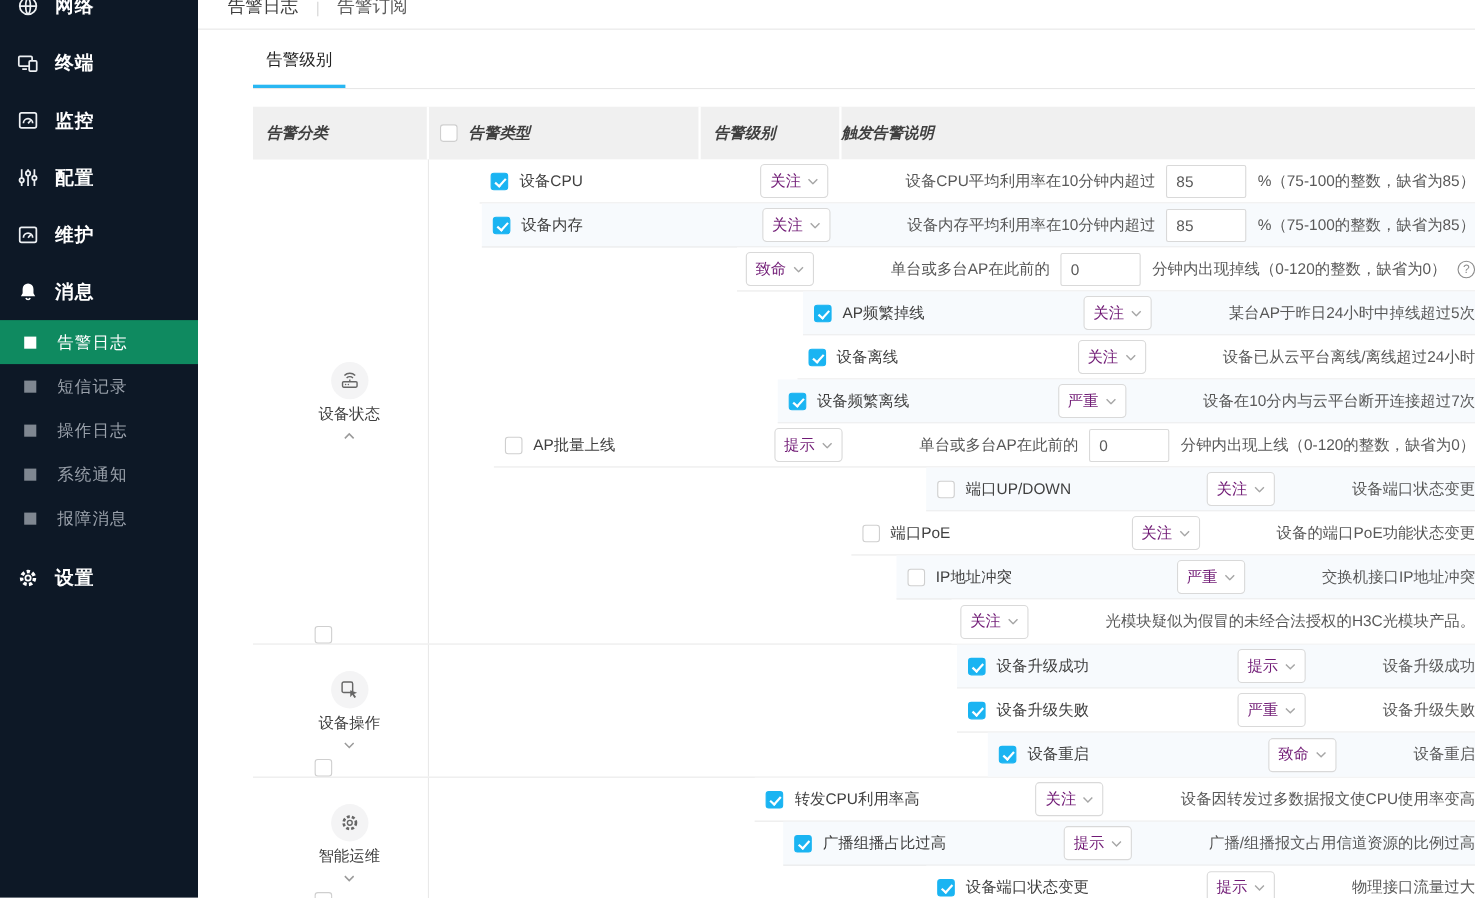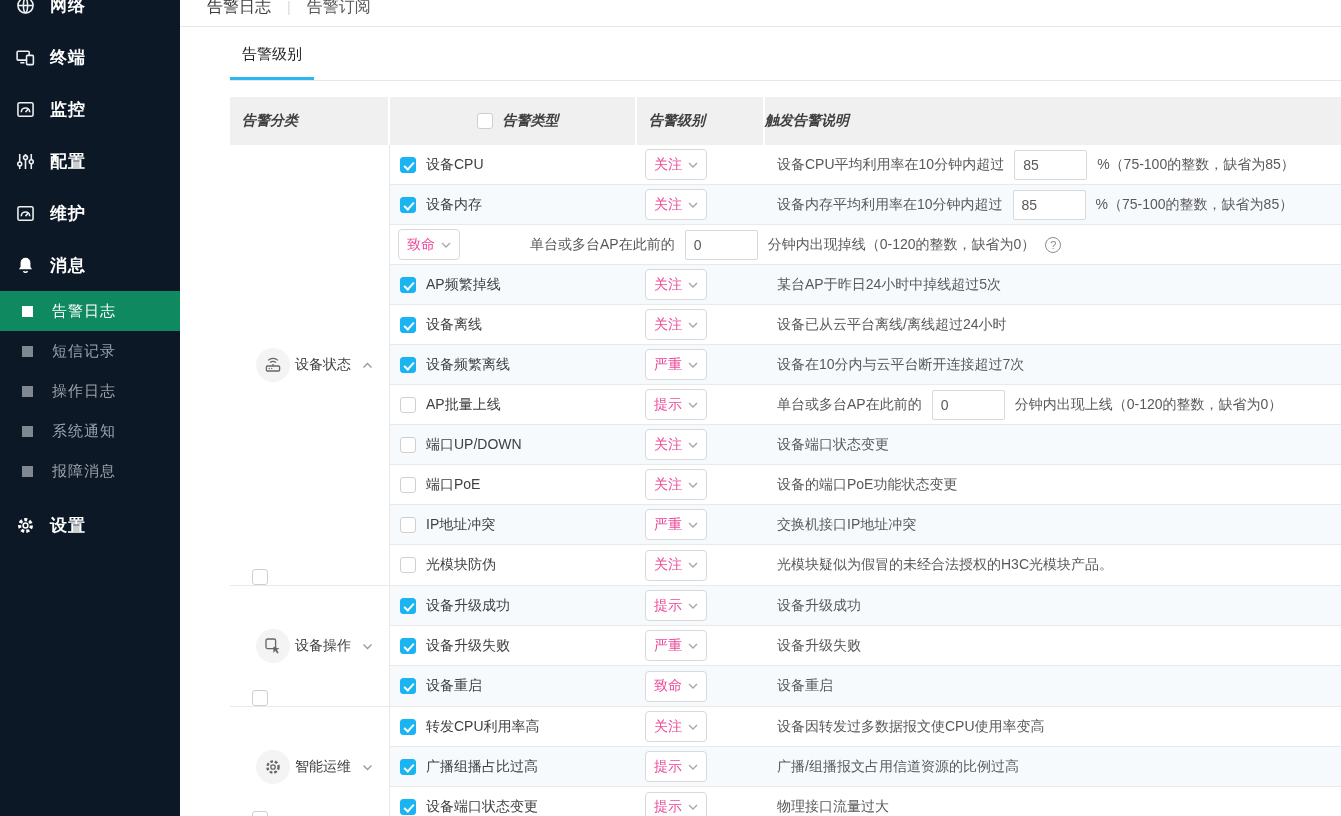--- a/index.html
+++ b/index.html
@@ -28,52 +28,52 @@
   .topbar .psep { font-size:14px; line-height:18px; margin:-2px 16px 0; color:#d9d9d9; }
 
   .tabbar { margin-left:50px; border-bottom:1px solid #e7e7e7; height:53px; display:flex; align-items:flex-end; }
   .tab { padding:0 12px 13px; font-size:15px; color:#222; border-bottom:3px solid #29b7f2; cursor:pointer; }
 
   
   .table { margin-left:50px; margin-top:16px; }
   .thead { display:flex; height:48px; background:#f0f0f0;font-style:italic; }
   .th { display:flex; align-items:center; font-weight:700; color:#404040; font-size:14px; box-sizing:border-box; }
   .th-cat  { width:160px; padding-left:12px; border-right:2px solid #fff; }
-  .th-type { width:247px; padding-left:10px; gap:10px; border-right:2px solid #fff;justify-content:center; }
+  .th-type { width:247px; padding-left:10px; gap:10px; border-right:2px solid #fff; }
   .th-lvl  { width:128px; padding-left:12px;  border-right:2px solid #fff; }
   .th-desc { flex:1; padding-left:0; }
 
   .tgroup { display:flex; border-bottom:1px solid #e9e9e9; }
   .cat-cell { width:160px; box-sizing:border-box; border-right:1px solid #e9e9e9; position:relative;
               display:flex; align-items:center; justify-content:center; }
   .cat-cb { position:absolute; left:12px; top:50%; transform:translateY(-50%); }
-  .cat-stack { display:flex; flex-direction:row; align-items:center; gap:5px; }
+  .cat-stack { display:flex; flex-direction:column; align-items:center; gap:5px; }
   .cat-icon { width:34px; height:34px; border-radius:50%; background:#f4f4f5; display:flex; align-items:center; justify-content:center; }
   .cat-label { font-size:14px; color:#404040; }
   .cat-chev { cursor:pointer; display:flex; padding:2px 6px; }
 
-  .rows { flex:1; display:flex; flex-direction:column; }
+  .rows { flex:1; display:flex; flex-direction:column;align-items:flex-end; }
   .trow { display:flex; height:40px; box-sizing:border-box; background:#fff; }
   .trow.tint { background:#f7fafd; }
   .trow:not(:last-child) { border-bottom:1px solid #e9e9e9; }
   .cell-type { width:247px; display:flex; align-items:center; gap:10px; padding-left:10px; box-sizing:border-box;
                font-size:14px; color:#404040; }
   .cell-lvl  { width:128px; display:flex; align-items:center; padding-left:8px; box-sizing:border-box; }
   .cell-desc { flex:1; display:flex; align-items:center; gap:10px; padding-left:12px; box-sizing:border-box;
                font-size:14px; color:#595959; }
 
   .cb { width:16px; height:16px; box-sizing:border-box; border:1px solid #cfcfcf; border-radius:3px;
         background:#fff; position:relative; flex:none; cursor:pointer; }
   .cb.on { background:#1ab4f2; border-color:#1ab4f2; }
   .cb.on::after { content:""; position:absolute; left:5px; top:2px; width:4px; height:8px;
         border:solid #fff; border-width:0 2px 2px 0; transform:rotate(42deg); }
 
   .lvl-box { height:31px; min-width:58px; box-sizing:border-box; border:1px solid #d9d9d9; border-radius:4px;
         background:#fff; display:inline-flex; align-items:center; justify-content:center; gap:6px; padding:0 8px;
-        font-size:14px; color:#ec4899; cursor:pointer; }
+        font-size:14px; color:#701a75; cursor:pointer; }
 
   .num-input { width:73px; height:30px; box-sizing:border-box; border:1px solid #d9d9d9; border-radius:2px;
         padding:0 8px; font-size:14px; color:#595959; font-family:inherit; background:#fff; }
 
   .help { width:16px; height:16px; box-sizing:border-box; border:1px solid #8c8c8c; border-radius:50%;
         color:#8c8c8c; font-size:11px; line-height:14px; text-align:center; flex:none; cursor:pointer; }
 </style>
 </head>
 <body>
 
@@ -414,24 +414,20 @@
                       <polyline points="1,1 5,5 9,1" stroke="#a6a6a6" stroke-width="1.3"></polyline>
                     </svg>
                   </span>
                 </span>
               </div>
               <div class="cell-desc">
                 <span>交换机接口IP地址冲突</span>
               </div>
             </div>
             <div class="trow">
-              <div class="cell-type">
-                <span class="cb"></span>
-                <span>光模块防伪</span>
-              </div>
               <div class="cell-lvl">
                 <span class="lvl-box">
                   <span>关注</span>
                   <span style="display: flex;">
                     <svg width="10" height="6" viewBox="0 0 10 6" fill="none">
                       <polyline points="1,1 5,5 9,1" stroke="#a6a6a6" stroke-width="1.3"></polyline>
                     </svg>
                   </span>
                 </span>
               </div>

